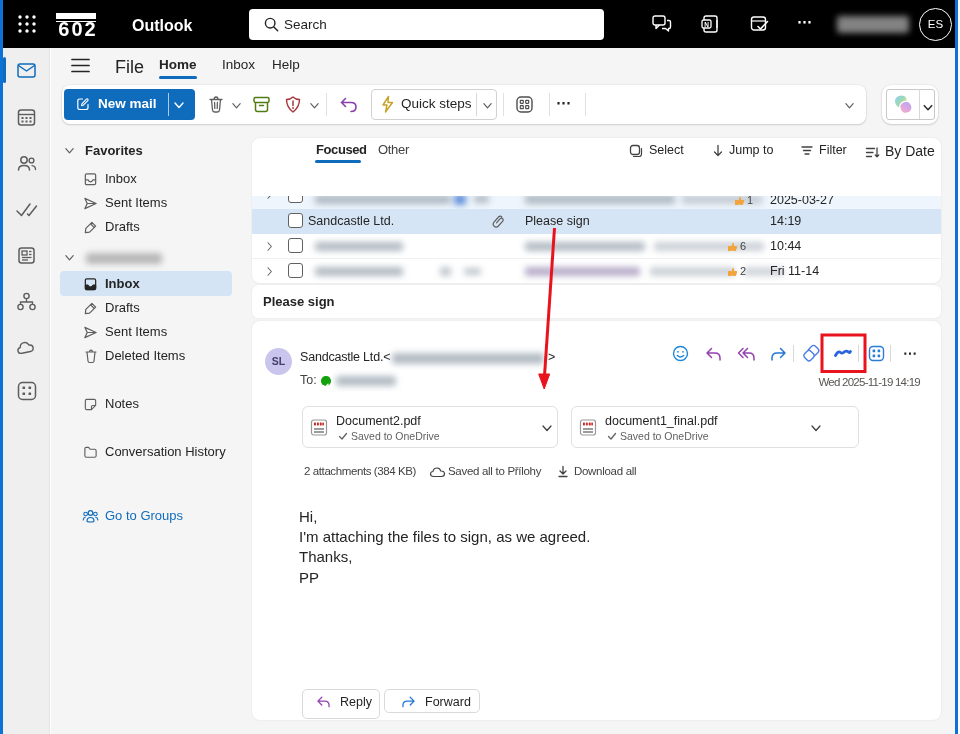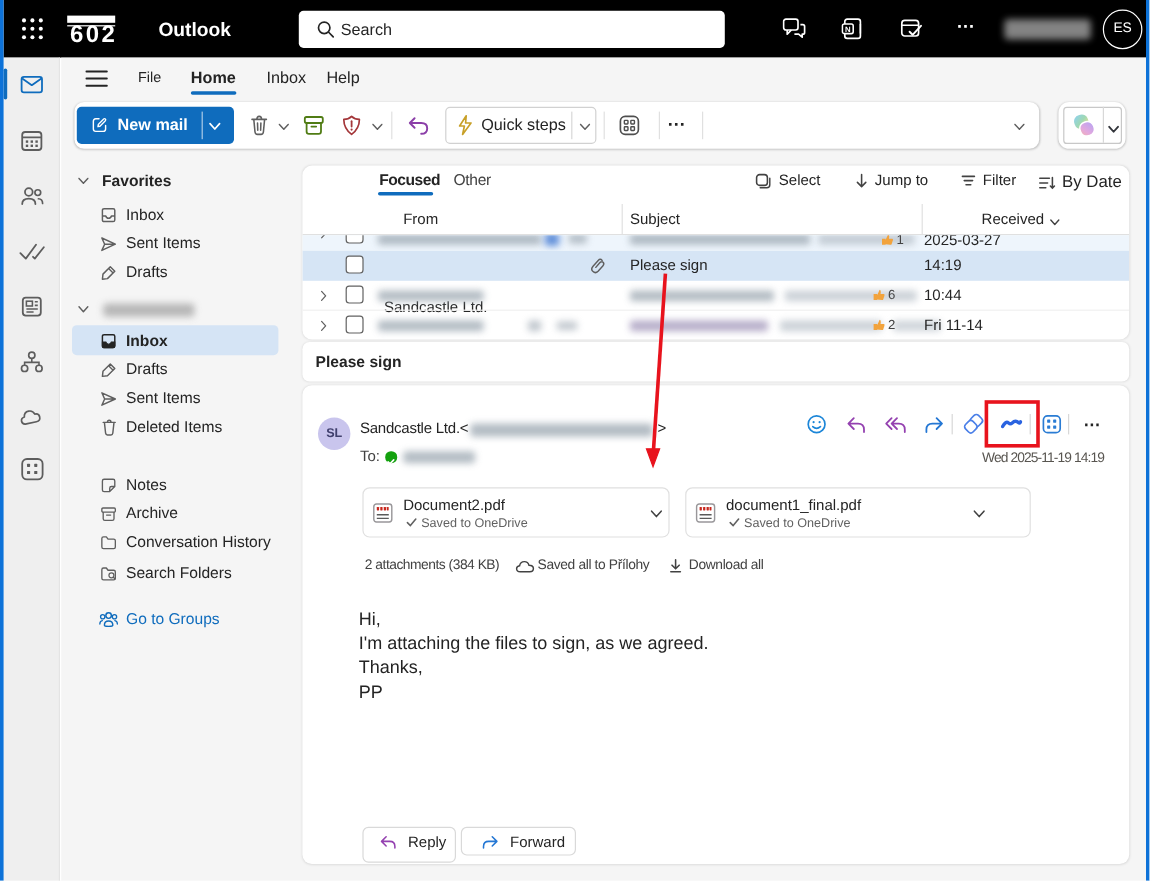--- a/index.html
+++ b/index.html
@@ -136,21 +136,21 @@
 <div class="abs" style="left:51px;top:48px;width:903.5px;height:686px;background:#f5f5f5;"></div>
 
 <div class="abs" style="left:51px;top:48px;width:902px;height:36px;">
   <svg class="abs" style="left:20px;top:10px" width="19" height="15" viewBox="0 0 19 15">
       <g stroke="#242424" stroke-width="1.7" stroke-linecap="round">
         <line x1="1" y1="1.5" x2="18" y2="1.5"></line>
         <line x1="1" y1="7.5" x2="18" y2="7.5"></line>
         <line x1="1" y1="13.5" x2="18" y2="13.5"></line>
       </g>
     </svg>
-  <div class="abs" style="left:64px;top:9px;font-size:12px;color:#242424;">File</div>
+  <div class="abs" style="left:64px;top:9px;font-size:18px;color:#242424;">File</div>
   <div class="abs" style="left:108px;top:8.5px;font-size:13.5px;color:#242424;font-weight:bold;">Home</div>
   <div class="abs" style="left:108px;top:28px;width:38px;height:3px;background:#0f6cbd;border-radius:2px;"></div>
   <div class="abs" style="left:171px;top:9px;font-size:13.5px;color:#242424;">Inbox</div>
   <div class="abs" style="left:221px;top:9px;font-size:13.5px;color:#242424;">Help</div>
 </div>
 
 <div class="abs" style="left:62px;top:85px;width:804px;height:39px;background:#fff;border-radius:8px;box-shadow:0 0 2px rgba(0,0,0,0.12), 0 1px 2px rgba(0,0,0,0.14);"></div>
 <div class="abs" style="left:62px;top:85px;width:804px;height:39px;">
 
   <div class="abs" style="left:1.5px;top:4px;width:131px;height:31px;background:#0f6cbd;border-radius:4px;"></div>
@@ -302,41 +302,25 @@
         <path d="M2 3 L12 3 M5.5 3 Q5.5 1.2 7 1.2 Q8.5 1.2 8.5 3 M3 3 L4 12 Q4.2 13.5 5.5 13.5 L8.5 13.5 Q9.8 13.5 10 12 L11 3" fill="none" stroke="#5f5f5f" stroke-width="1.2" stroke-linecap="round"></path>
       </svg>
     <div class="abs" style="left:23px;top:4px;">Deleted Items</div>
   </div>
   <div class="abs" style="left:31px;top:258px;width:160px;height:24px;">
     <svg class="abs" style="left:1px;top:5px" width="15" height="15" viewBox="0 0 16 16">
         <path d="M2.5 4 Q2.5 2.5 4 2.5 L12 2.5 Q13.5 2.5 13.5 4 L13.5 9 L9 13.5 L4 13.5 Q2.5 13.5 2.5 12 Z M13.5 9 L10.5 9 Q9 9 9 10.5 L9 13.5" fill="none" stroke="#5f5f5f" stroke-width="1.2" stroke-linejoin="round"></path>
       </svg>
     <div class="abs" style="left:23px;top:4px;">Notes</div>
   </div>
-  <div class="abs" style="left:31px;top:282px;width:160px;height:24px;">
-    <svg class="abs" style="left:1px;top:5px" width="15" height="15" viewBox="0 0 16 16">
-        <rect x="2" y="2.5" width="12" height="3.6" rx="1" fill="none" stroke="#5f5f5f" stroke-width="1.2"></rect>
-        <path d="M3.2 6.1 L3.2 12 Q3.2 13.5 4.7 13.5 L11.3 13.5 Q12.8 13.5 12.8 12 L12.8 6.1" fill="none" stroke="#5f5f5f" stroke-width="1.2"></path>
-        <line x1="6.2" y1="8.8" x2="9.8" y2="8.8" stroke="#5f5f5f" stroke-width="1.2" stroke-linecap="round"></line>
-      </svg>
-    <div class="abs" style="left:23px;top:4px;">Archive</div>
-  </div>
   <div class="abs" style="left:31px;top:306px;width:170px;height:24px;">
     <svg class="abs" style="left:1px;top:5px" width="15" height="15" viewBox="0 0 16 16">
         <path d="M2 4 Q2 2.5 3.5 2.5 L6 2.5 L7.5 4.5 L12.5 4.5 Q14 4.5 14 6 L14 11.5 Q14 13 12.5 13 L3.5 13 Q2 13 2 11.5 Z" fill="none" stroke="#5f5f5f" stroke-width="1.2" stroke-linejoin="round"></path>
       </svg>
     <div class="abs" style="left:23px;top:4px;">Conversation History</div>
-  </div>
-  <div class="abs" style="left:31px;top:332px;width:160px;height:24px;">
-    <svg class="abs" style="left:1px;top:5px" width="15" height="15" viewBox="0 0 16 16">
-        <path d="M2 4 Q2 2.5 3.5 2.5 L6 2.5 L7.5 4.5 L12.5 4.5 Q14 4.5 14 6 L14 11.5 Q14 13 12.5 13 L3.5 13 Q2 13 2 11.5 Z" fill="none" stroke="#5f5f5f" stroke-width="1.2" stroke-linejoin="round"></path>
-        <circle cx="10.5" cy="9" r="2.2" fill="#f5f5f5" stroke="#5f5f5f" stroke-width="1.1"></circle>
-        <line x1="12.2" y1="10.7" x2="13.6" y2="12.1" stroke="#5f5f5f" stroke-width="1.2" stroke-linecap="round"></line>
-      </svg>
-    <div class="abs" style="left:23px;top:4px;">Search Folders</div>
   </div>
 
   <div class="abs" style="left:31px;top:370px;width:170px;height:24px;color:#0f6cbd;">
     <svg class="abs" style="left:0px;top:4px" width="17" height="16" viewBox="0 0 17 16">
         <circle cx="8.5" cy="5" r="2.3" fill="none" stroke="#0f6cbd" stroke-width="1.2"></circle>
         <circle cx="3.6" cy="6" r="1.8" fill="none" stroke="#0f6cbd" stroke-width="1.1"></circle>
         <circle cx="13.4" cy="6" r="1.8" fill="none" stroke="#0f6cbd" stroke-width="1.1"></circle>
         <path d="M5 13 Q5 9.5 8.5 9.5 Q12 9.5 12 13 Q12 14 8.5 14 Q5 14 5 13 Z" fill="none" stroke="#0f6cbd" stroke-width="1.2"></path>
         <path d="M3.3 9.2 Q1.2 9.6 1.2 12" fill="none" stroke="#0f6cbd" stroke-width="1.1" stroke-linecap="round"></path>
         <path d="M13.7 9.2 Q15.8 9.6 15.8 12" fill="none" stroke="#0f6cbd" stroke-width="1.1" stroke-linecap="round"></path>
@@ -370,51 +354,41 @@
   <div class="abs" style="left:613px;top:5px;font-size:14px;color:#242424;">
     <svg class="ico" style="margin-right:5px" width="15" height="13" viewBox="0 0 15 13">
         <g stroke="#424242" stroke-width="1.3" stroke-linecap="round">
           <line x1="1.5" y1="2.5" x2="9.5" y2="2.5"></line>
           <line x1="1.5" y1="6.5" x2="8" y2="6.5"></line>
           <line x1="1.5" y1="10.5" x2="6.5" y2="10.5"></line>
           <path d="M12 2 L12 10.5 M10.3 9 L12 10.8 L13.7 9" fill="none"></path>
         </g>
       </svg>By Date</div>
 
-  <div class="abs" style="left:0px;top:32px;width:689px;height:26px;border-bottom:1px solid #e0e0e0;">
-    <div class="abs" style="left:84px;top:6px;font-size:12.5px;color:#242424;">From</div>
-    <div class="abs" style="left:266px;top:0;width:1px;height:26px;background:#e0e0e0;"></div>
-    <div class="abs" style="left:273px;top:6px;font-size:12.5px;color:#242424;">Subject</div>
-    <div class="abs" style="left:516px;top:0;width:1px;height:26px;background:#e0e0e0;"></div>
-    <div class="abs" style="left:566px;top:6px;font-size:12.5px;color:#242424;">Received</div>
-    <svg class="abs" style="left:622px;top:10px" width="10" height="10" viewBox="0 0 12 12">
-        <path d="M2 4 L6 8.5 L10 4" fill="none" stroke="#424242" stroke-width="1.4" stroke-linecap="round" stroke-linejoin="round"></path>
-      </svg>
-  </div>
 
   <div class="abs" style="left:0;top:58px;width:689px;height:13px;background:#eef5fc;overflow:hidden;">
     <svg class="abs" style="left:13px;top:-6px" width="9" height="9" viewBox="0 0 12 12">
         <path d="M4 1 L8.5 6 L4 11" fill="none" stroke="#616161" stroke-width="1.4" stroke-linecap="round" stroke-linejoin="round"></path>
       </svg>
     <div class="abs" style="left:36px;top:-8px;width:15px;height:15px;border:1.5px solid #616161;border-radius:3px;background:#fff;"></div>
     <div class="abs blur" style="left:63px;top:-1px;width:136px;height:9px;background:#9aa6b0;border-radius:2px;opacity:0.75;"></div>
     <div class="abs blur" style="left:202px;top:-2px;width:12px;height:11px;background:#4a7fd4;border-radius:2px;opacity:0.85;"></div>
     <div class="abs blur" style="left:222px;top:-1px;width:15px;height:8px;background:#9aa6b0;border-radius:2px;opacity:0.7;"></div>
     <div class="abs blur" style="left:273px;top:-1px;width:150px;height:9px;background:#9aa6b0;border-radius:2px;opacity:0.75;"></div>
     <div class="abs blur" style="left:430px;top:-1px;width:80px;height:9px;background:#a8b2bc;border-radius:2px;opacity:0.6;"></div>
     <div class="abs" style="left:481px;top:-3px;width:13px;height:13px;"><svg width="13" height="13" viewBox="0 0 13 13">
           <path d="M2 6 L5 6 L5 11 L2 11 Z M5 7 L7 2.5 Q8.2 2.8 8 4.5 L7.8 6 L10.5 6 Q11.5 6.2 11 7.5 L10 10.5 Q9.8 11 9 11 L5 10.5" fill="#f2a33c"></path>
         </svg></div>
     <div class="abs" style="left:495px;top:-2px;font-size:11px;color:#424242;">1</div>
     <div class="abs" style="left:518px;top:-3px;font-size:12.5px;color:#242424;">2025-03-27</div>
   </div>
 
   <div class="abs" style="left:0;top:71px;width:689px;height:25px;background:#d6e5f5;">
     <div class="abs" style="left:36px;top:4px;width:15px;height:15px;border:1.5px solid #616161;border-radius:3px;background:#fff;"></div>
-    <div class="abs" style="left:68px;top:5px;font-size:12.5px;color:#242424;margin-top:35px;">Sandcastle Ltd.</div>
+    <div class="abs" style="left:56px;top:5px;font-size:12.5px;color:#242424;">Sandcastle Ltd.</div>
     <svg class="abs" style="left:239px;top:5px" width="14" height="15" viewBox="0 0 14 15">
         <path d="M10.8 3 Q9.2 1.2 7.5 3 L3.2 7.8 Q1 10.3 3.2 12.3 Q5.3 14.2 7.4 12 L11.5 7.4 Q12.8 5.9 11.6 4.6 Q10.3 3.4 9 4.8 L5.5 8.8" fill="none" stroke="#5f5f5f" stroke-width="1.2" stroke-linecap="round"></path>
       </svg>
     <div class="abs" style="left:273px;top:5px;font-size:12.5px;color:#242424;">Please sign</div>
     <div class="abs" style="left:518px;top:5px;font-size:12.5px;color:#242424;">14:19</div>
   </div>
 
   <div class="abs" style="left:0;top:96px;width:689px;height:25px;border-bottom:1px solid #f0f0f0;">
     <svg class="abs" style="left:13px;top:8px" width="9" height="9" viewBox="0 0 12 12">
         <path d="M4 1 L8.5 6 L4 11" fill="none" stroke="#616161" stroke-width="1.4" stroke-linecap="round" stroke-linejoin="round"></path>

